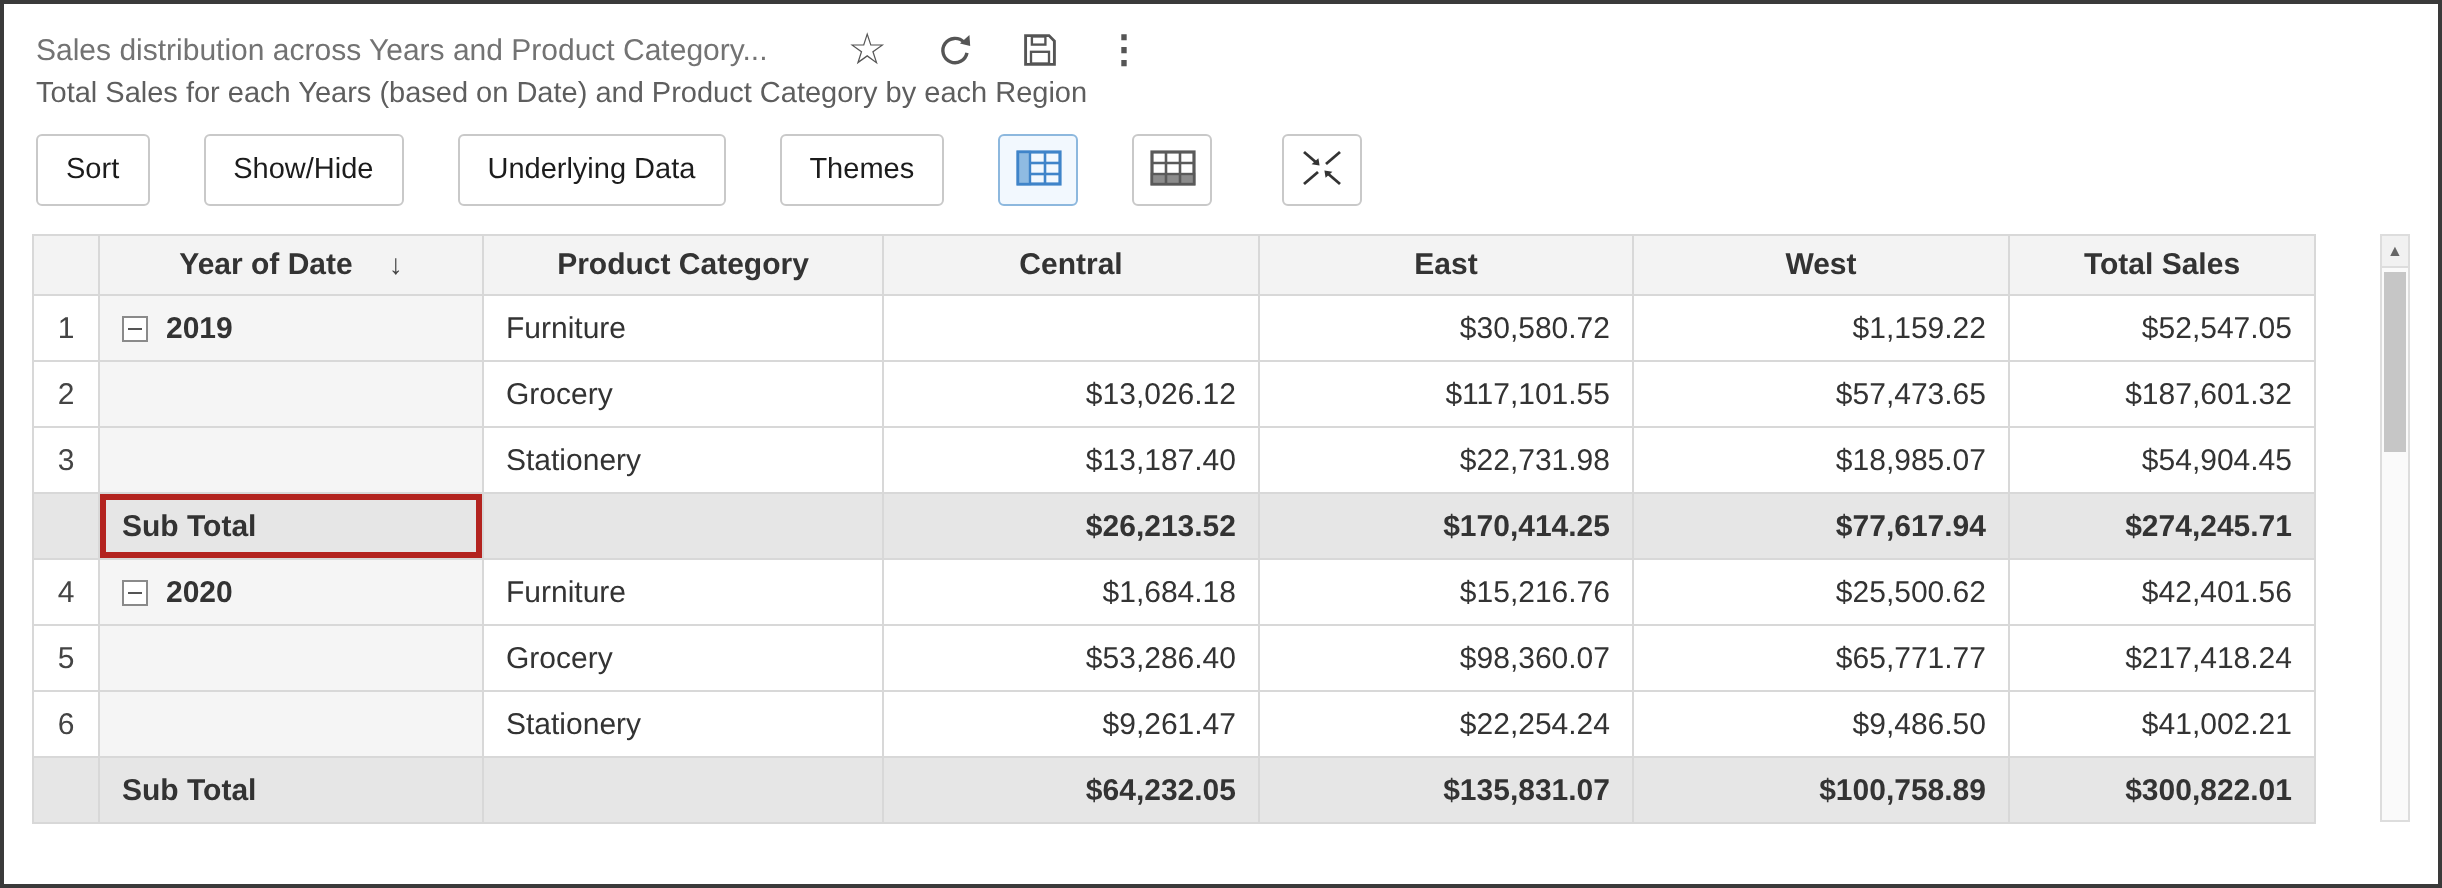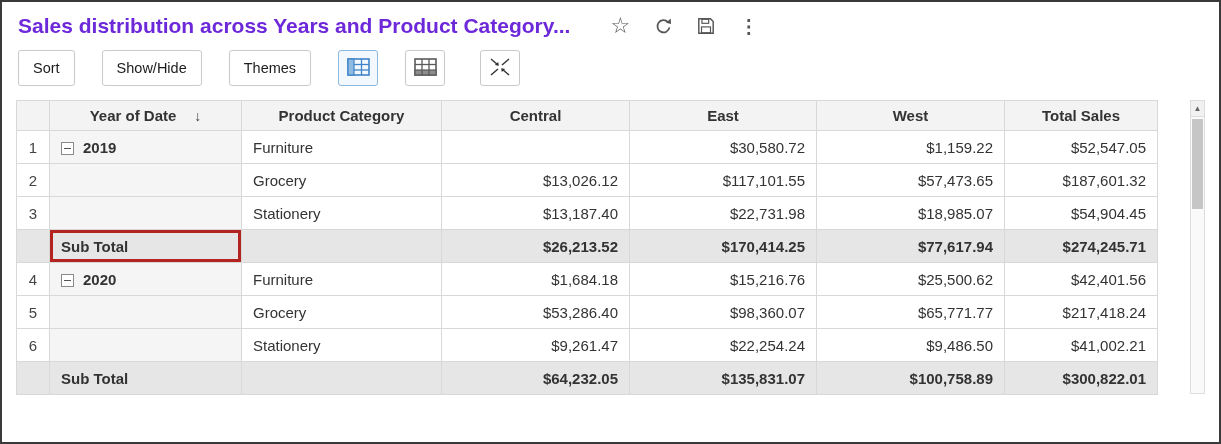--- a/index.html
+++ b/index.html
@@ -14,21 +14,21 @@
     overflow:hidden;
   }
 
   
   .header-row {
     display:flex; align-items:center;
     padding:12px 16px 0 16px;
     gap:26px;
   }
   .page-title {
-    font-size:21px; font-weight:bold; color:#6d28d9;
+    font-size:15px; font-weight:normal; color:#737373;
     margin:0; white-space:nowrap;
   }
   .header-icons { display:flex; align-items:center; gap:24px; margin-left:14px; }
   .hicon {
     color:#555; font-size:19px; line-height:1;
     display:flex; align-items:center; justify-content:center;
     cursor:pointer; background:none; border:none; padding:0;
   }
   .hicon.star { font-size:22px; }
   .hicon.more { font-size:19px; font-weight:bold; }
@@ -131,24 +131,26 @@
         <svg width="18" height="18" viewBox="0 0 20 20">
           <path d="M2 2 h13 l3 3 v13 h-16 z" fill="none" stroke="#555" stroke-width="1.6"></path>
           <rect x="5.5" y="2.5" width="7.5" height="4.5" fill="none" stroke="#555" stroke-width="1.3"></rect>
           <rect x="5" y="11" width="10" height="6.5" fill="none" stroke="#555" stroke-width="1.3"></rect>
         </svg>
       </button>
       <button class="hicon more">⋮</button>
     </div>
   </div>
 
+  <div class="subtitle">Total Sales for each Years (based on Date) and Product Category by each Region</div>
 
   <div class="toolbar">
     <button class="tb-btn">Sort</button>
     <button class="tb-btn">Show/Hide</button>
+    <button class="tb-btn">Underlying Data</button>
     <button class="tb-btn">Themes</button>
 
     <button class="tb-iconbtn active">
       <span>
         <svg width="23" height="18" viewBox="0 0 23 18">
           <rect x="1" y="1" width="21" height="16" fill="none" stroke="#3f84c9" stroke-width="1.6"></rect>
           <rect x="1" y="1" width="6" height="16" fill="#8fbbe2" stroke="#3f84c9" stroke-width="1.2"></rect>
           <line x1="7" y1="6.5" x2="22" y2="6.5" stroke="#3f84c9" stroke-width="1.3"></line>
           <line x1="7" y1="12" x2="22" y2="12" stroke="#3f84c9" stroke-width="1.3"></line>
           <line x1="14.5" y1="1" x2="14.5" y2="17" stroke="#3f84c9" stroke-width="1.3"></line>

